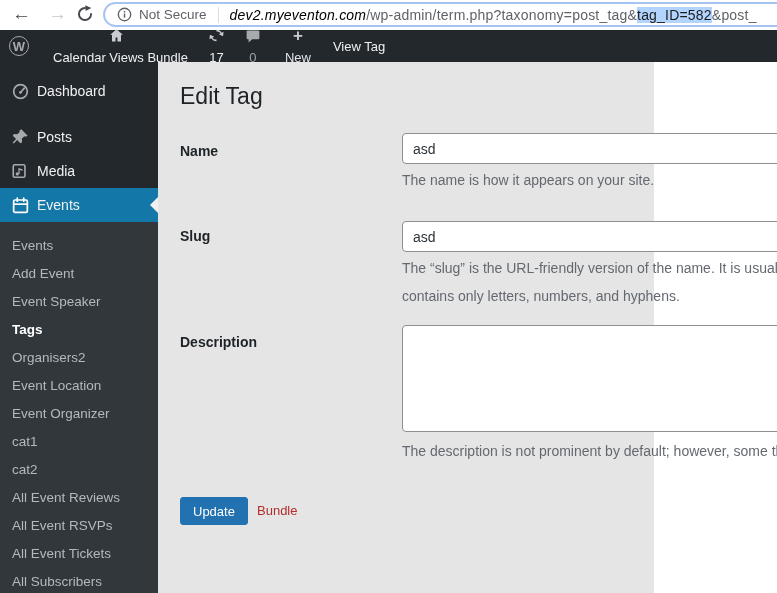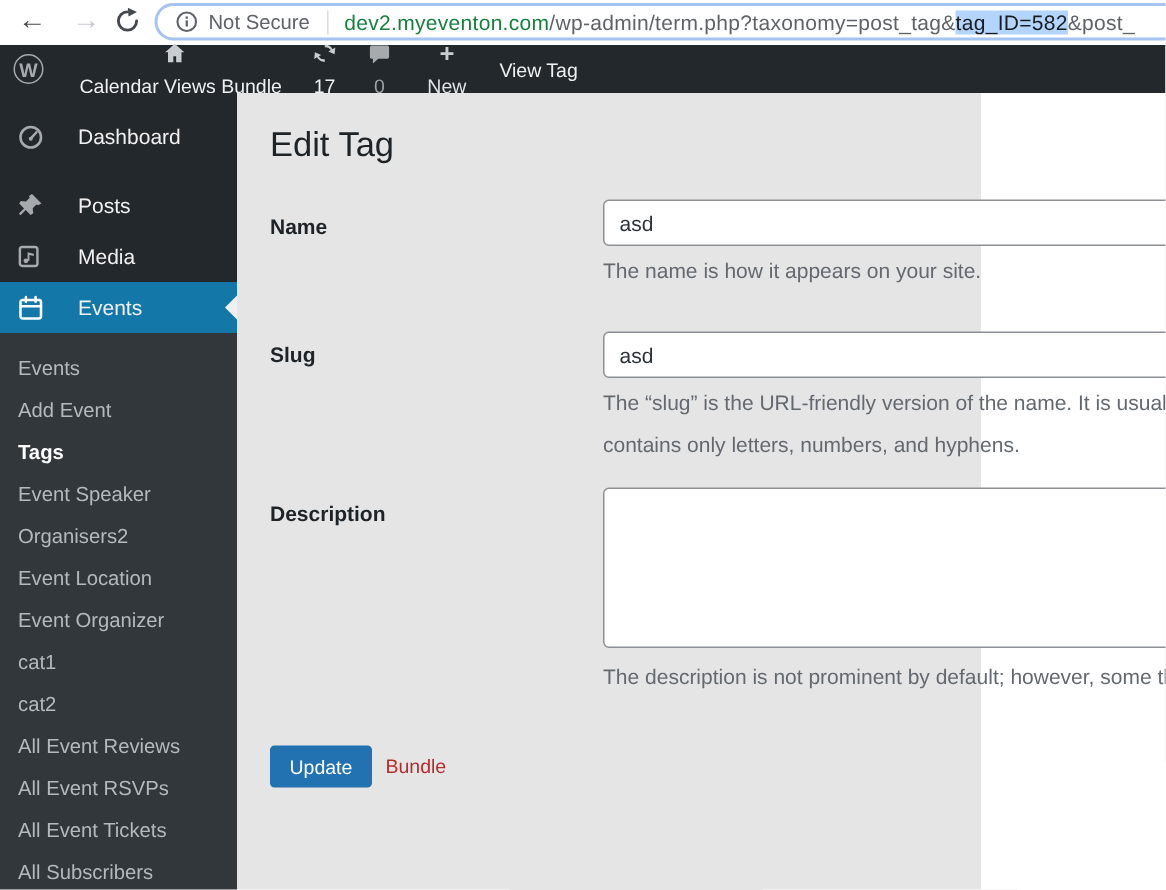--- a/index.html
+++ b/index.html
@@ -11,21 +11,21 @@
   .browser { position:absolute; top:0; left:0; width:777px; height:30px; background:#fff; }
   .nav-glyph { position:absolute; top:1px; font-size:19px; line-height:26px; color:#45484d; cursor:pointer; }
   .nav-glyph.disabled { color:#c6c9ce; }
   .reload-svg { position:absolute; left:76px; top:5px; }
   .omnibox { position:absolute; left:103px; top:2px; width:700px; height:25px;
              border:2px solid #a6c4f2; border-radius:14px; background:#fff;
              display:flex; align-items:center; white-space:nowrap; overflow:hidden; }
   .sec-label { color:#5f6368; font-size:13.5px; margin-left:7px; }
   .omni-sep { width:1px; height:16px; background:#dadce0; margin:0 11px; flex:0 0 auto; }
   .url-text { font-size:14px; color:#5f6368; letter-spacing:.2px; }
-  .url-domain { color:#15803d; }
+  .url-domain { color:#000000;font-style:italic; }
   .url-sel { background:#b3d4fc; color:#1a1c1f; }
 
   
   .adminbar { position:absolute; top:30px; left:0; width:777px; height:32px; background:#23282d;
               display:flex; align-items:center; color:#e2e4e7; font-size:13px; }
   .ab-item { display:flex; align-items:center; gap:6px; cursor:pointer;flex-direction:column; }
   .wp-logo { width:20px; height:20px; border:1.6px solid #a7aaad; border-radius:50%;
              color:#a7aaad; font-size:13px; font-weight:bold; display:flex; align-items:center;
              justify-content:center; margin-left:9px; }
   .ab-home { margin-left:16px; }
@@ -35,21 +35,21 @@
   .ab-comments { margin-left:20px; }
   .ab-count-zero { color:#9ea3a8; }
   .ab-new { margin-left:24px; }
   .ab-plus { font-size:17px; font-weight:bold; color:#c9cdd1; line-height:1; }
   .ab-viewtag { margin-left:22px; color:#eeeff0; }
 
   
   .sidebar { position:absolute; top:62px; left:0; width:158px; height:531px; background:#23282d; }
   .menu-top { padding-top:12px; }
   .menu-item { position:relative; height:34px; display:flex; align-items:center;
-               padding-left:10px; gap:22px; color:#f0f0f1; font-size:14px; cursor:pointer; }
+               padding-left:10px; gap:7px; color:#f0f0f1; font-size:14px; cursor:pointer; }
   .menu-item .mi-icon { width:20px; height:20px; flex:0 0 auto; display:flex; align-items:center; justify-content:center; }
   .menu-sep { height:12px; }
   .menu-item.current { background:#1378a8; }
   .menu-item.current .arrow { position:absolute; right:0; top:50%; margin-top:-8px; width:0; height:0;
      border-top:8px solid transparent; border-bottom:8px solid transparent; border-right:8px solid #f0f0f1; }
   .submenu { position:absolute; top:160px; left:0; right:0; bottom:0; background:#32373c; padding-top:9px; }
   .sub-item { height:28px; display:flex; align-items:center; padding-left:12px;
               color:#b4b9be; font-size:13.5px; cursor:pointer; }
   .sub-item.current { color:#fff; font-weight:bold; }
 
@@ -173,22 +173,22 @@
             <path d="M6.6 2.2 V5.4 M13.4 2.2 V5.4" stroke="#ffffff" stroke-width="1.8" stroke-linecap="round"></path>
           </svg>
         </span>
         <span>Events</span>
         <span class="arrow"></span>
       </div>
     </div>
     <div class="submenu">
       <div class="sub-item">Events</div>
       <div class="sub-item">Add Event</div>
+      <div class="sub-item">Event Speaker</div>
       <div class="sub-item current">Tags</div>
-      <div class="sub-item">Event Speaker</div>
       <div class="sub-item">Organisers2</div>
       <div class="sub-item">Event Location</div>
       <div class="sub-item">Event Organizer</div>
       <div class="sub-item">cat1</div>
       <div class="sub-item">cat2</div>
       <div class="sub-item">All Event Reviews</div>
       <div class="sub-item">All Event RSVPs</div>
       <div class="sub-item">All Event Tickets</div>
       <div class="sub-item">All Subscribers</div>
     </div>

